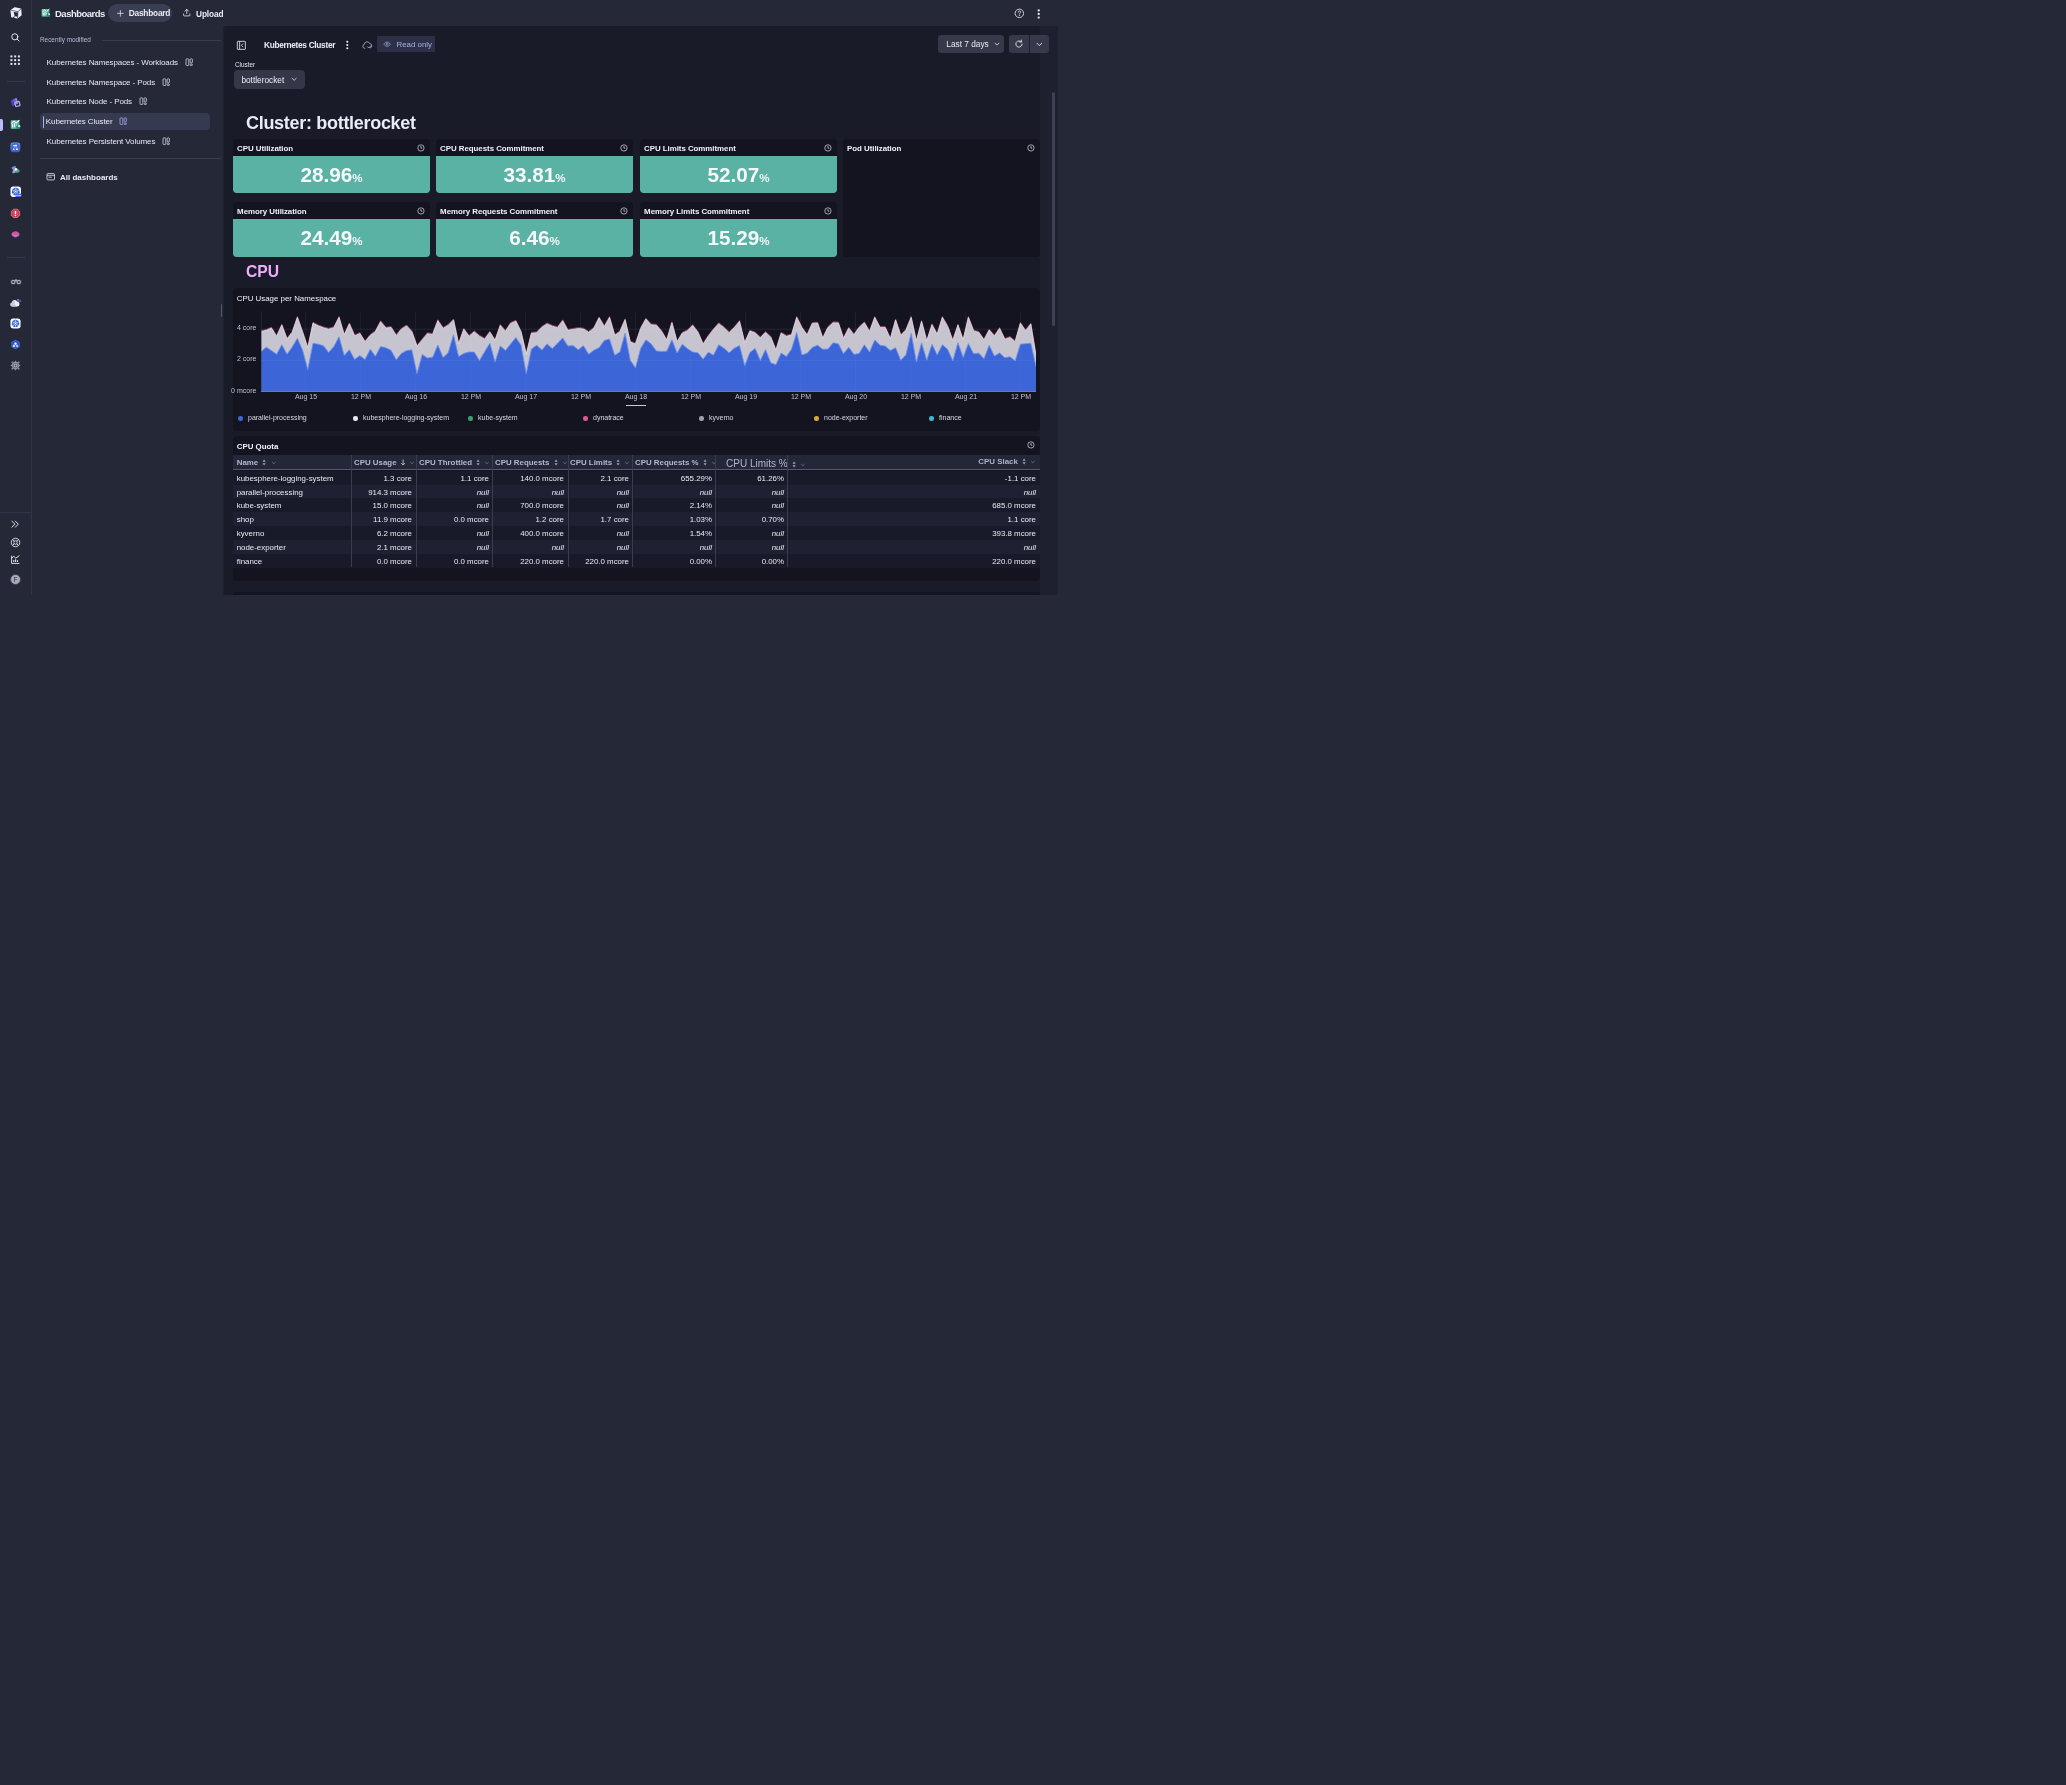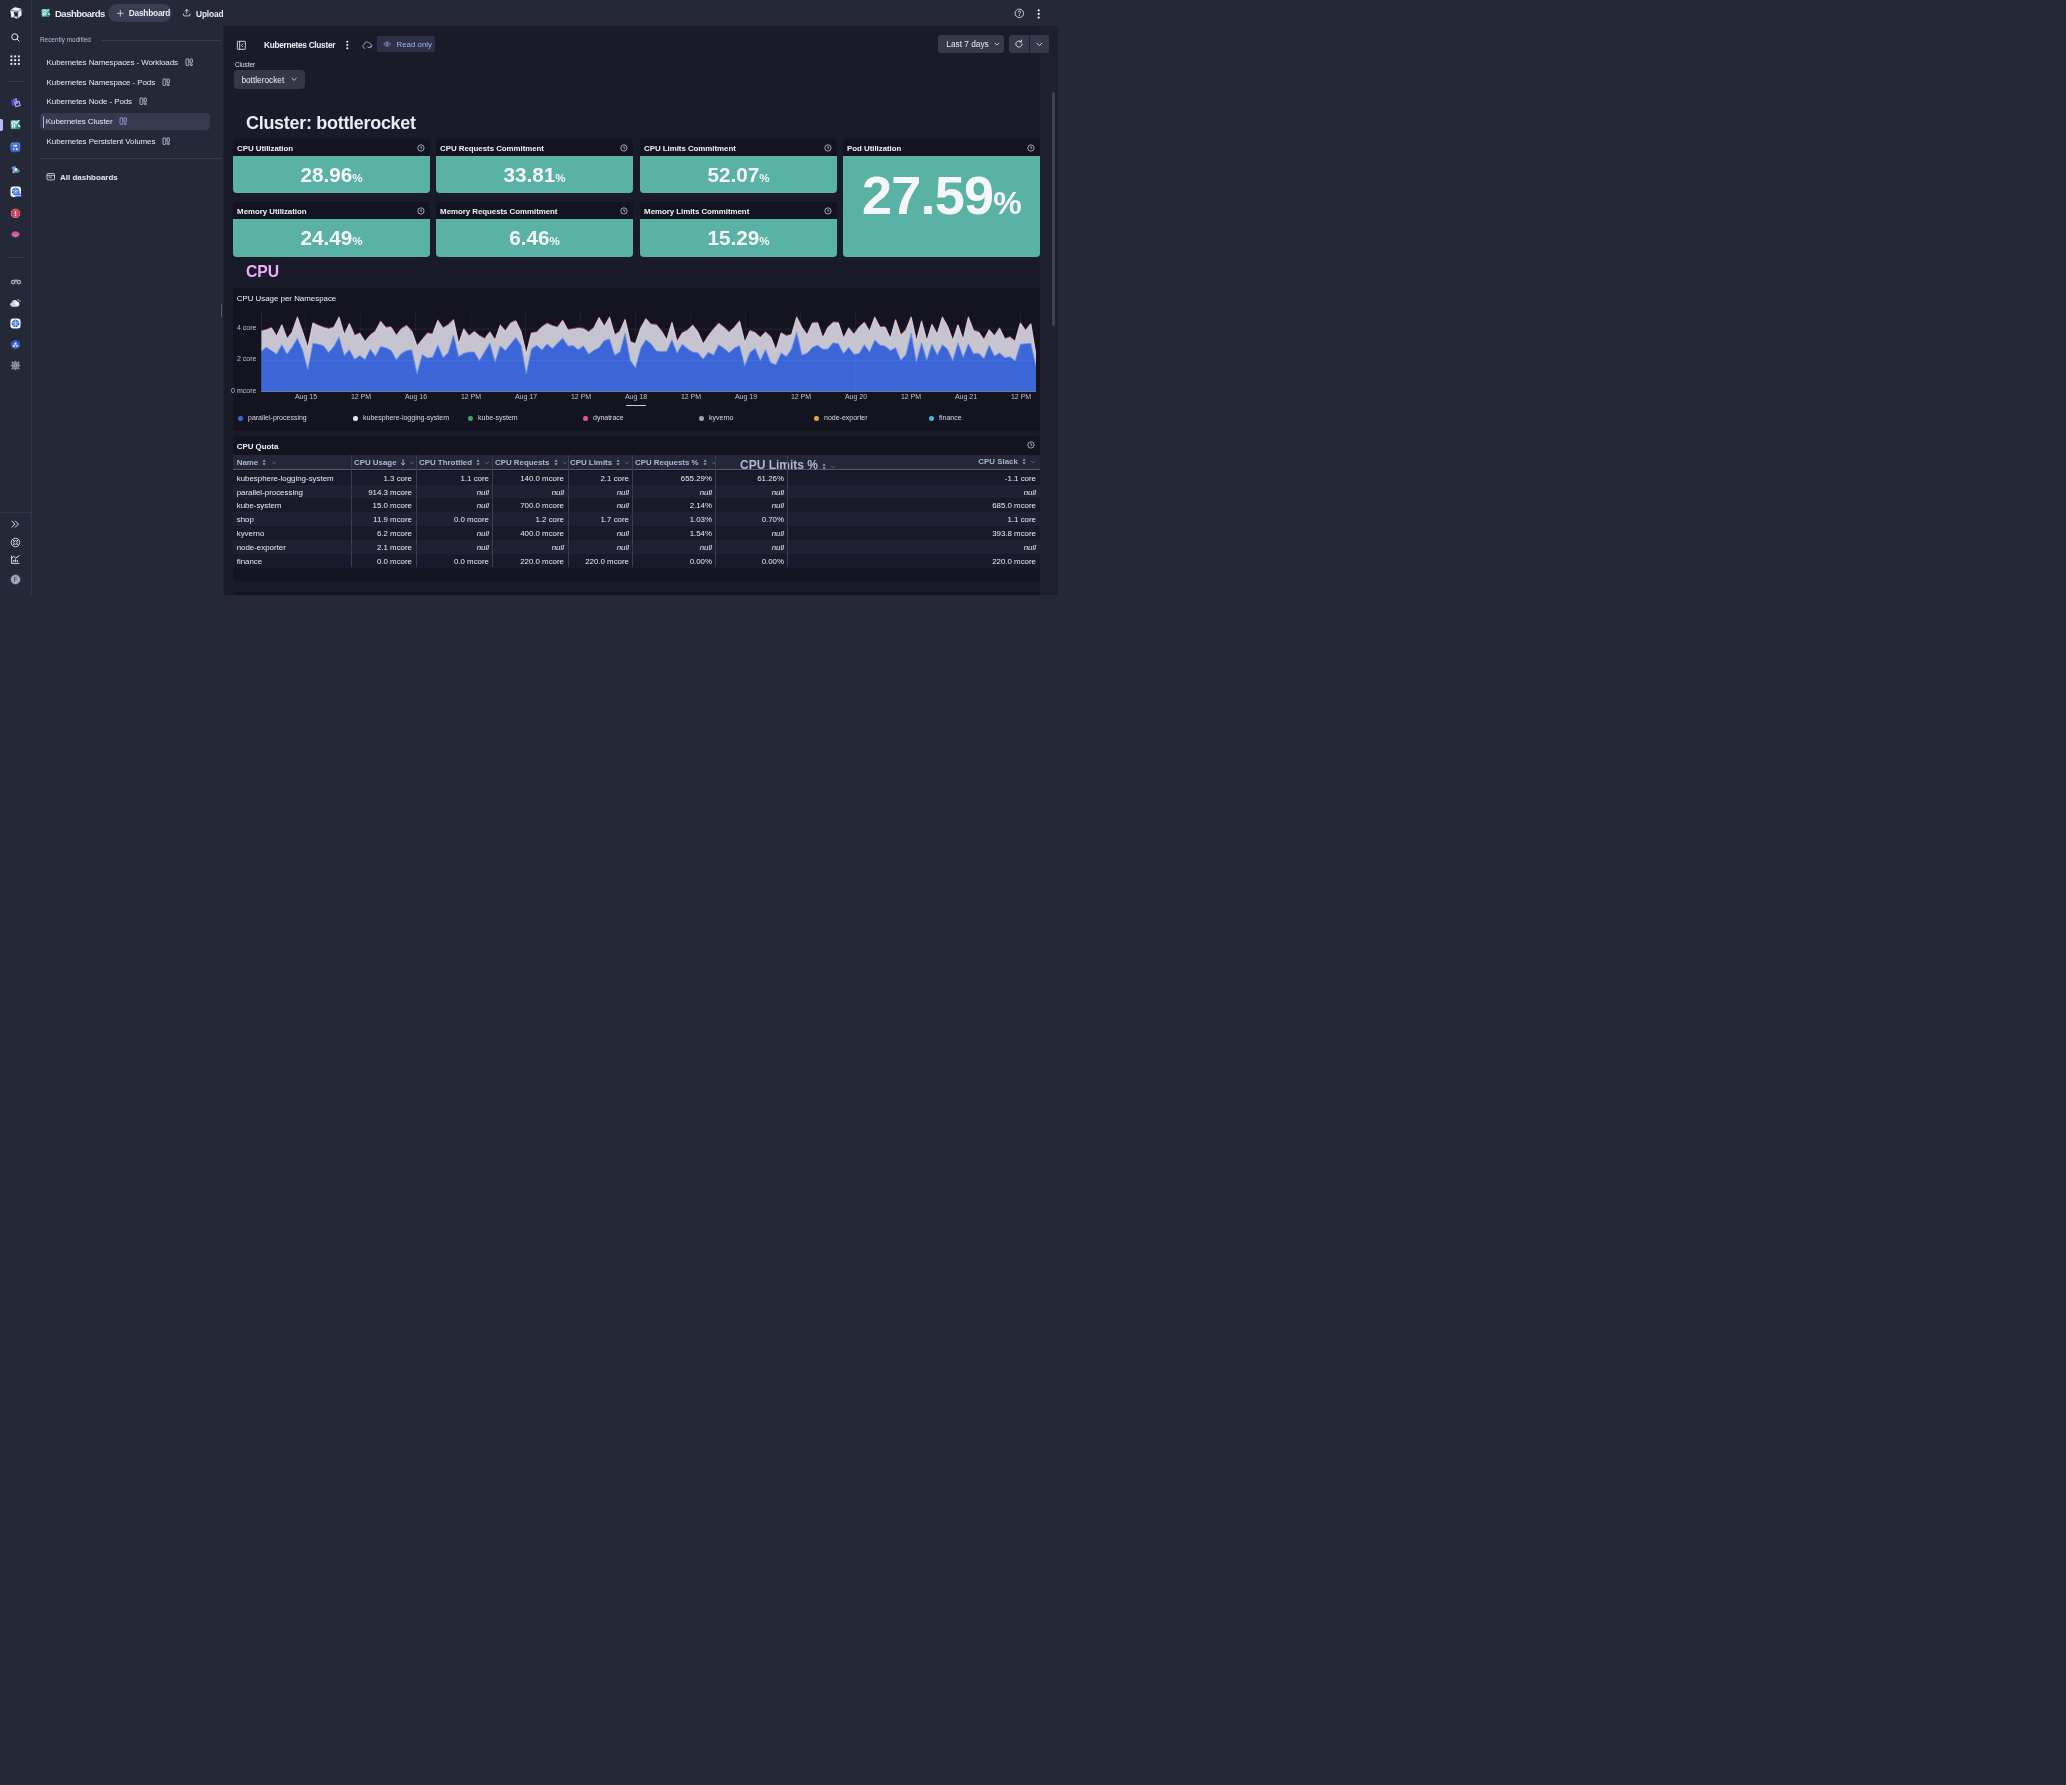--- a/index.html
+++ b/index.html
@@ -450,23 +450,20 @@
   <div class="statbody">
       <span class="statval">15.29<span class="pct">%</span></span>
     </div>
 </div>
 <div class="card" style="left:843px;top:139px;width:197px;height:118px">
   <div class="ctitle">Pod Utilization</div>
   <svg class="clock" style="right:5.4px;top:5.4px" width="7.9" height="7.9" viewBox="0 0 24 24" fill="none" stroke="#eceef8" stroke-width="2">
       <circle cx="12" cy="12" r="9.6"></circle>
       <path d="M12 6.8V12.6H16" stroke-width="2.2"></path>
     </svg>
-  <div class="statbody">
-      <span class="statval" style="font-size:54px;letter-spacing:-0.8px;transform:translateY(-11.6px)">27.59<span class="pct" style="font-size:32px">%</span></span>
-    </div>
 </div>
 
 <div class="card" style="left:233px;top:288px;width:807px;height:143px">
   <div class="abs" style="left:3.7px;top:6.2px;font-size:7.9px;font-weight:400;color:#f0f2fa">CPU Usage per Namespace</div>
   <svg class="abs" style="left:28px;top:22.6px" width="775" height="81" viewBox="0 0 1876 194.7">
     <line x1="0" y1="43.3" x2="1876" y2="43.3" stroke="#262838" stroke-width="1"></line>
       <line x1="0" y1="119.0" x2="1876" y2="119.0" stroke="#262838" stroke-width="1"></line>
       <line x1="107.3" y1="0" x2="107.3" y2="194.7" stroke="#23253a" stroke-width="1"></line>
       <line x1="240.5" y1="0" x2="240.5" y2="194.7" stroke="#23253a" stroke-width="1"></line>
       <line x1="373.7" y1="0" x2="373.7" y2="194.7" stroke="#23253a" stroke-width="1"></line>
@@ -575,21 +572,21 @@
         <path d="M7.5 15.5 11.2 10.3H3.8z" fill="#a0a4c0"></path>
       </svg><svg width="5.8" height="5.8" viewBox="0 0 24 24" style="margin-left:2.9px;vertical-align:-0.8px">
         <path d="M6 9.5 12 15.5 18 9.5" fill="none" stroke="#8a8ea8" stroke-width="2.6" stroke-linecap="round" stroke-linejoin="round"></path>
       </svg></div>
   <div class="abs" style="left:402px;top:22px;font-size:7.9px;font-weight:700;color:#b2b6d2;white-space:nowrap">CPU Requests %<svg width="6.2" height="7" viewBox="0 0 15 17" style="margin-left:3.3px;vertical-align:-0.8px">
         <path d="M7.5 1.5 11.2 6.7H3.8z" fill="#a0a4c0"></path>
         <path d="M7.5 15.5 11.2 10.3H3.8z" fill="#a0a4c0"></path>
       </svg><svg width="5.8" height="5.8" viewBox="0 0 24 24" style="margin-left:2.9px;vertical-align:-0.8px">
         <path d="M6 9.5 12 15.5 18 9.5" fill="none" stroke="#8a8ea8" stroke-width="2.6" stroke-linecap="round" stroke-linejoin="round"></path>
       </svg></div>
-  <div class="abs" style="left:507px;top:22px;font-size:12px;font-weight:700;color:#b2b6d2;white-space:nowrap">CPU Limits %<svg width="6.2" height="7" viewBox="0 0 15 17" style="margin-left:3.3px;vertical-align:-0.8px">
+  <div class="abs" style="left:493px;top:22px;font-size:10px;font-weight:400;color:#b2b6d2;white-space:nowrap">CPU Limits %<svg width="6.2" height="7" viewBox="0 0 15 17" style="margin-left:3.3px;vertical-align:-0.8px">
         <path d="M7.5 1.5 11.2 6.7H3.8z" fill="#a0a4c0"></path>
         <path d="M7.5 15.5 11.2 10.3H3.8z" fill="#a0a4c0"></path>
       </svg><svg width="5.8" height="5.8" viewBox="0 0 24 24" style="margin-left:2.9px;vertical-align:-0.8px">
         <path d="M6 9.5 12 15.5 18 9.5" fill="none" stroke="#8a8ea8" stroke-width="2.6" stroke-linecap="round" stroke-linejoin="round"></path>
       </svg></div>
   <div class="abs" style="left:717px;top:21px;width:86px;text-align:right;font-size:7.9px;font-weight:700;color:#aeb2cc;white-space:nowrap">CPU Slack<svg width="6.2" height="7" viewBox="0 0 15 17" style="margin-left:3.3px;vertical-align:-0.8px">
         <path d="M7.5 1.5 11.2 6.7H3.8z" fill="#a0a4c0"></path>
         <path d="M7.5 15.5 11.2 10.3H3.8z" fill="#a0a4c0"></path>
       </svg><svg width="5.8" height="5.8" viewBox="0 0 24 24" style="margin-left:2.9px;vertical-align:-0.8px">
         <path d="M6 9.5 12 15.5 18 9.5" fill="none" stroke="#8a8ea8" stroke-width="2.6" stroke-linecap="round" stroke-linejoin="round"></path>

